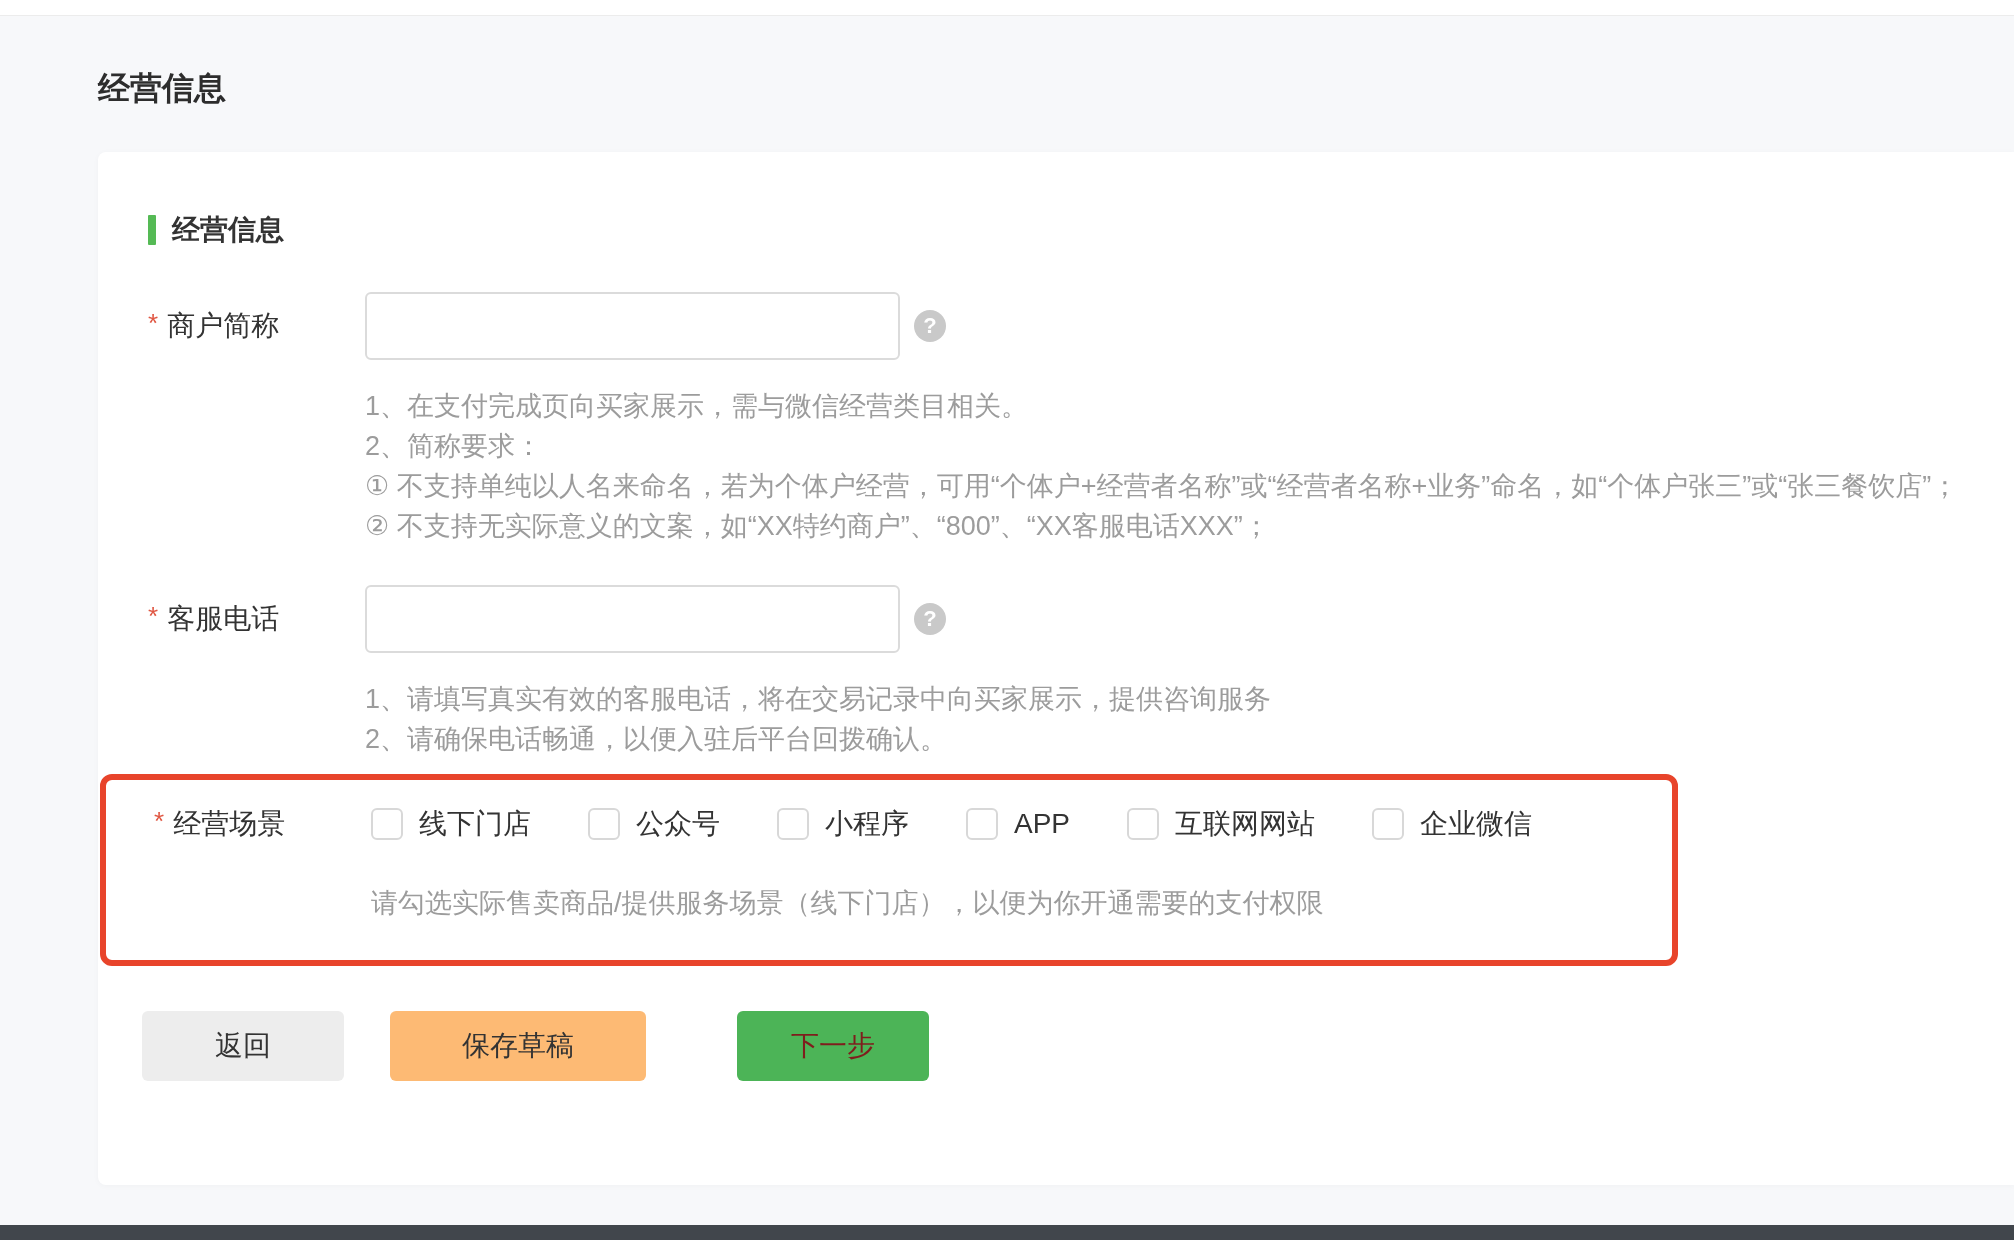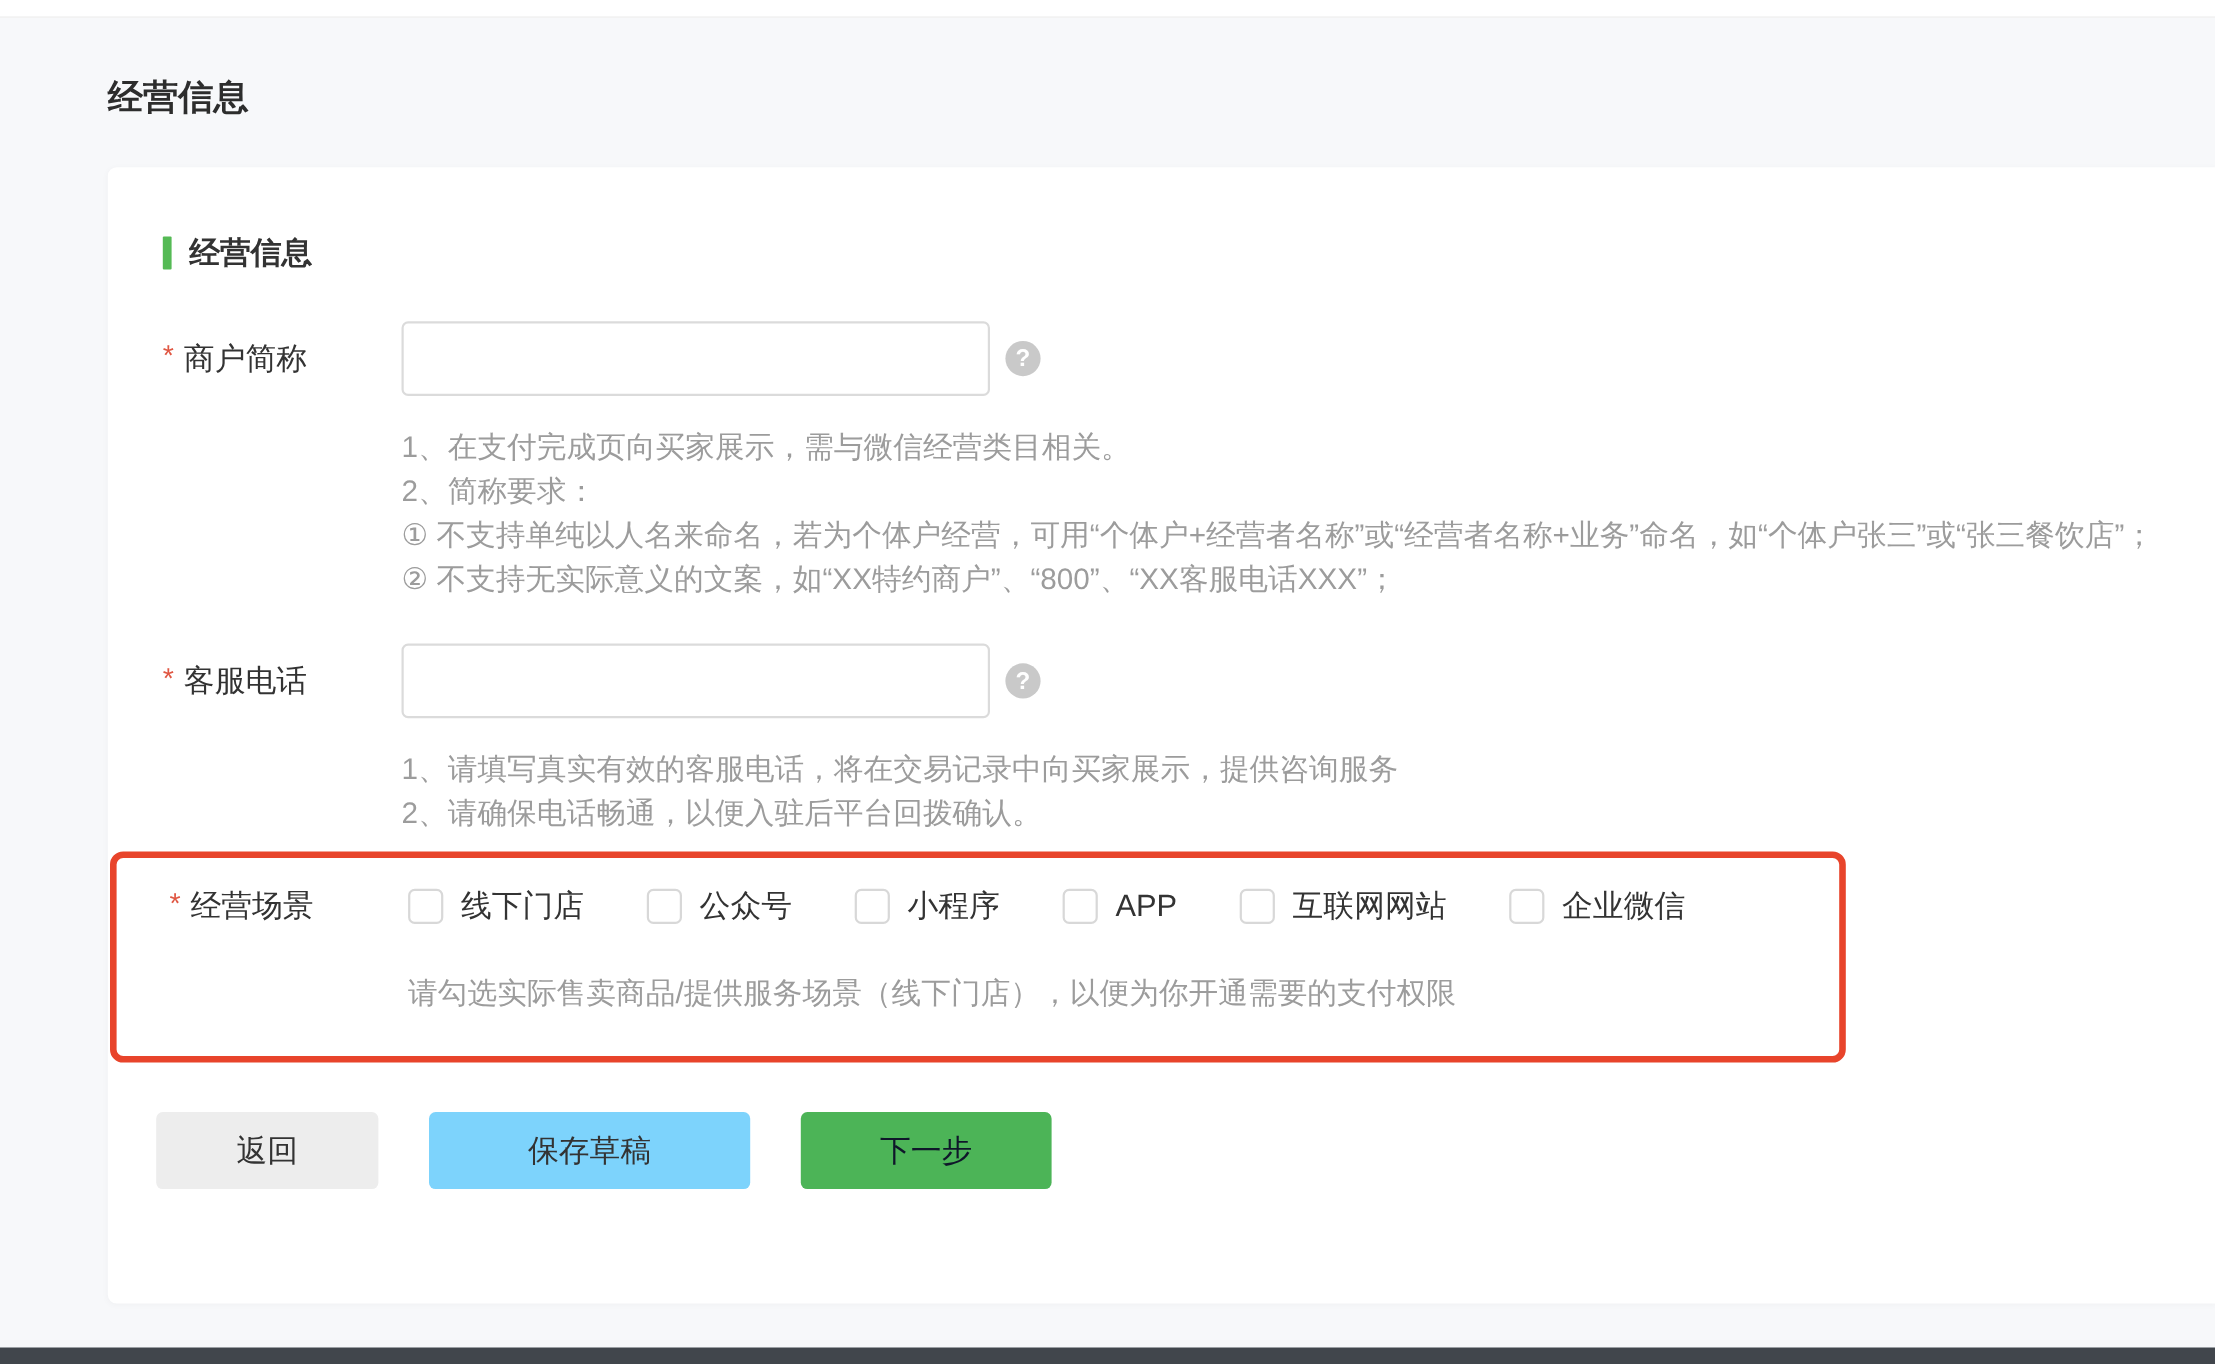--- a/index.html
+++ b/index.html
@@ -129,22 +129,22 @@
     border-radius: 6px;
     font-size: 28px;
     font-weight: 500;
     font-family: inherit;
     display: flex;
     align-items: center;
     justify-content: center;
     cursor: pointer;
   }
   .btn-back  { width: 202px; background: #EDEDED; color: #333; }
-  .btn-draft { width: 292px; background: #7dd3fc; color: #333; }
-  .btn-next  { width: 228px; background: #4CB457; color: #0f172a; }
+  .btn-draft { width: 256px; background: #fdba74; color: #333; }
+  .btn-next  { width: 192px; background: #4CB457; color: #7f1d1d; margin-left: 45px; }
   .footer-bar {
     position: absolute;
     left: 0; bottom: 0;
     width: 100%;
     height: 15px;
     background: #41464C;
   }
 </style>
 </head>
 <body>

